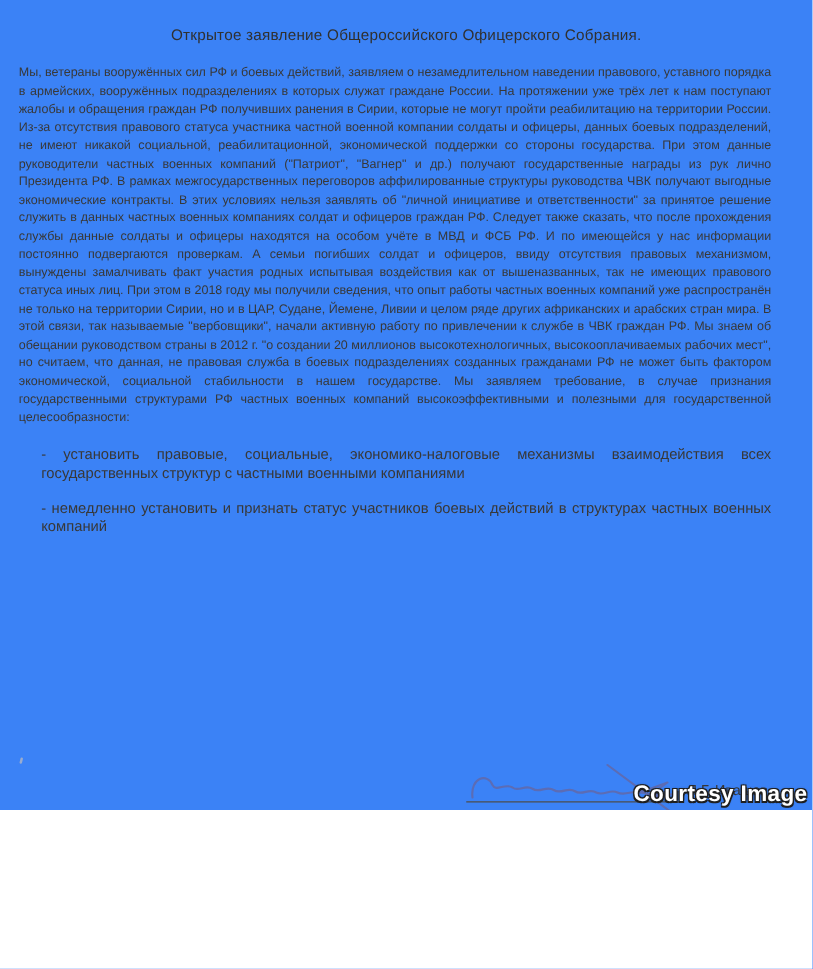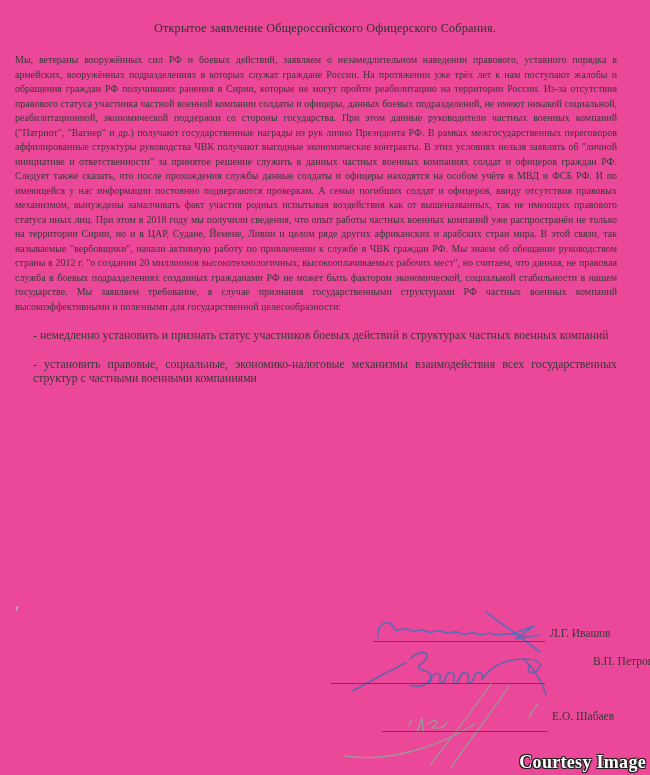--- a/index.html
+++ b/index.html
@@ -3,23 +3,23 @@
 <meta charset="utf-8">
 <style>
   html, body {
     margin: 0;
     padding: 0;
     background: #ffffff;
   }
   .page {
     position: relative;
     width: 650px;
-    height: 775px;
-    background: #ec4899;
-    font-family: Liberation Serif, serif;
+    height: 648px;
+    background: #3b82f6;
+    font-family: Liberation Sans, sans-serif;
     color: #383838;
     overflow: hidden;
   }
   .doc-title {
     margin: 0;
     padding: 21px 33px 0 33px;
     text-align: center;
     font-size: 12.2px;
     font-weight: normal;
     color: #303030;
@@ -96,22 +96,22 @@
 </style>
 </head>
 <body>
 
 <div class="page">
 
   <h1 class="doc-title">Открытое заявление Общероссийского Офицерского Собрания.</h1>
 
   <p class="doc-body">Мы, ветераны вооружённых сил РФ и боевых действий, заявляем о незамедлительном наведении правового, уставного порядка в армейских, вооружённых подразделениях в которых служат граждане России. На протяжении уже трёх лет к нам поступают жалобы и обращения граждан РФ получивших ранения в Сирии, которые не могут пройти реабилитацию на территории России. Из-за отсутствия правового статуса участника частной военной компании солдаты и офицеры, данных боевых подразделений, не имеют никакой социальной, реабилитационной, экономической поддержки со стороны государства. При этом данные руководители частных военных компаний ("Патриот", "Вагнер" и др.) получают государственные награды из рук лично Президента РФ. В рамках межгосударственных переговоров аффилированные структуры руководства ЧВК получают выгодные экономические контракты. В этих условиях нельзя заявлять об "личной инициативе и ответственности" за принятое решение служить в данных частных военных компаниях солдат и офицеров граждан РФ. Следует также сказать, что после прохождения службы данные солдаты и офицеры находятся на особом учёте в МВД и ФСБ РФ. И по имеющейся у нас информации постоянно подвергаются проверкам. А семьи погибших солдат и офицеров, ввиду отсутствия правовых механизмом, вынуждены замалчивать факт участия родных испытывая воздействия как от вышеназванных, так не имеющих правового статуса иных лиц. При этом в 2018 году мы получили сведения, что опыт работы частных военных компаний уже распространён не только на территории Сирии, но и в ЦАР, Судане, Йемене, Ливии и целом ряде других африканских и арабских стран мира. В этой связи, так называемые "вербовщики", начали активную работу по привлечении к службе в ЧВК граждан РФ. Мы знаем об обещании руководством страны в 2012 г. "о создании 20 миллионов высокотехнологичных, высокооплачиваемых рабочих мест", но считаем, что данная, не правовая служба в боевых подразделениях созданных гражданами РФ не может быть фактором экономической, социальной стабильности в нашем государстве. Мы заявляем требование, в случае признания государственными структурами РФ частных военных компаний высокоэффективными и полезными для государственной целесообразности:</p>
 
+  <p class="demand">- установить правовые, социальные, экономико-налоговые механизмы взаимодействия всех государственных структур с частными военными компаниями</p>
   <p class="demand">- немедленно установить и признать статус участников боевых действий в структурах частных военных компаний</p>
-  <p class="demand">- установить правовые, социальные, экономико-налоговые механизмы взаимодействия всех государственных структур с частными военными компаниями</p>
 
   <div class="scan-artifact"></div>
 
   <div class="signatures">
 
     <svg class="sig-svg sig-svg-1" width="192" height="48" viewBox="0 0 192 48">
       <g fill="none" stroke-width="1.7" stroke-linecap="round" stroke-linejoin="round" stroke="#5c6cb4">
         <path d="M10,32 C8,16 22,12 26,22 C29,28 36,20 42,24 C47,28 52,21 58,25 C64,29 69,22 75,26 C81,30 86,23 92,27 C98,31 103,24 109,28 C115,31 120,25 126,28 C132,31 138,26 144,28 L158,30"></path>
         <path d="M144,28 L166,20 L148,33 L172,29"></path>
         <path d="M118,6 L172,46"></path>

